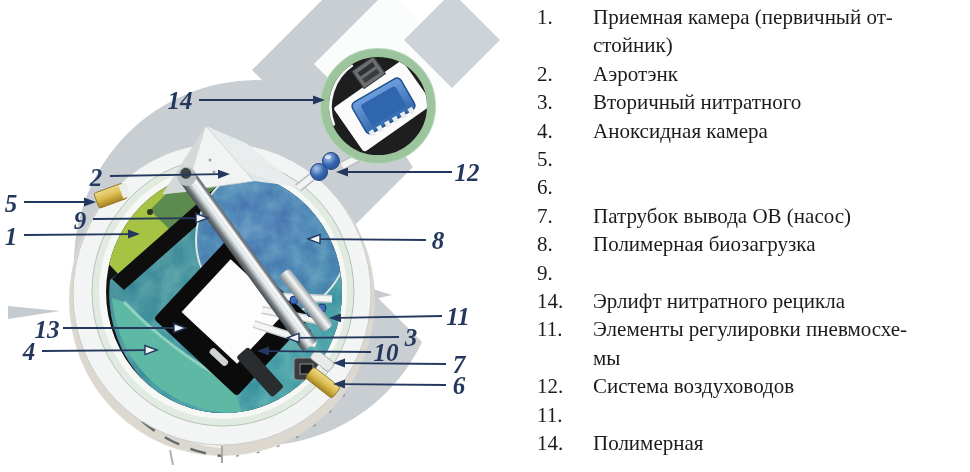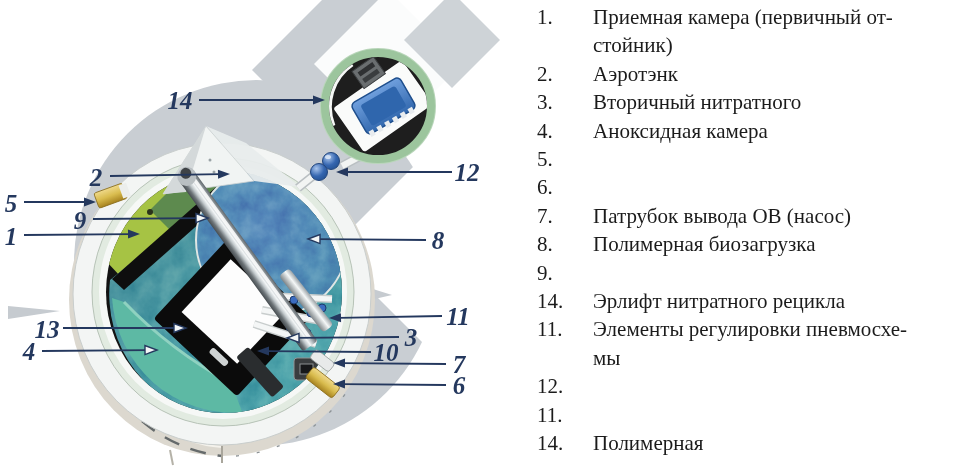--- a/index.html
+++ b/index.html
@@ -324,20 +324,21 @@
       <div class="row">
         <div class="num">14.</div>
         <div class="text">Эрлифт нитратного рецикла</div>
       </div>
       <div class="row">
         <div class="num">11.</div>
         <div class="text">Элементы регулировки пневмосхе-<br>мы</div>
       </div>
       <div class="row">
         <div class="num">12.</div>
+        <div class="text">Система воздуховодов</div>
       </div>
       <div class="row">
         <div class="num">11.</div>
       </div>
       <div class="row">
         <div class="num">14.</div>
         <div class="text">Полимерная</div>
       </div>
     </div>
 

